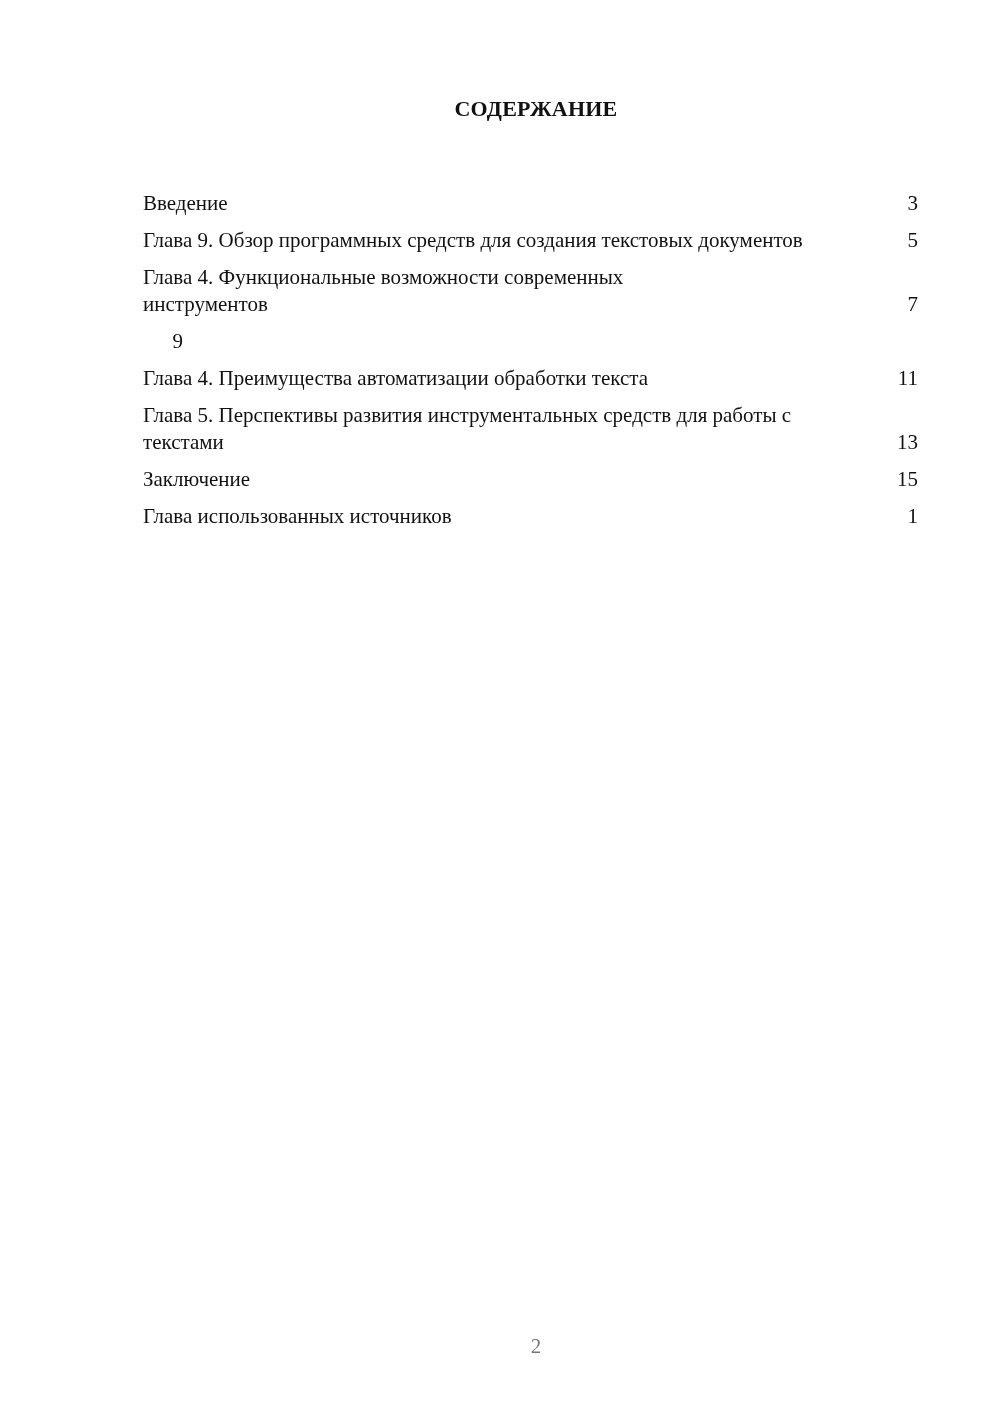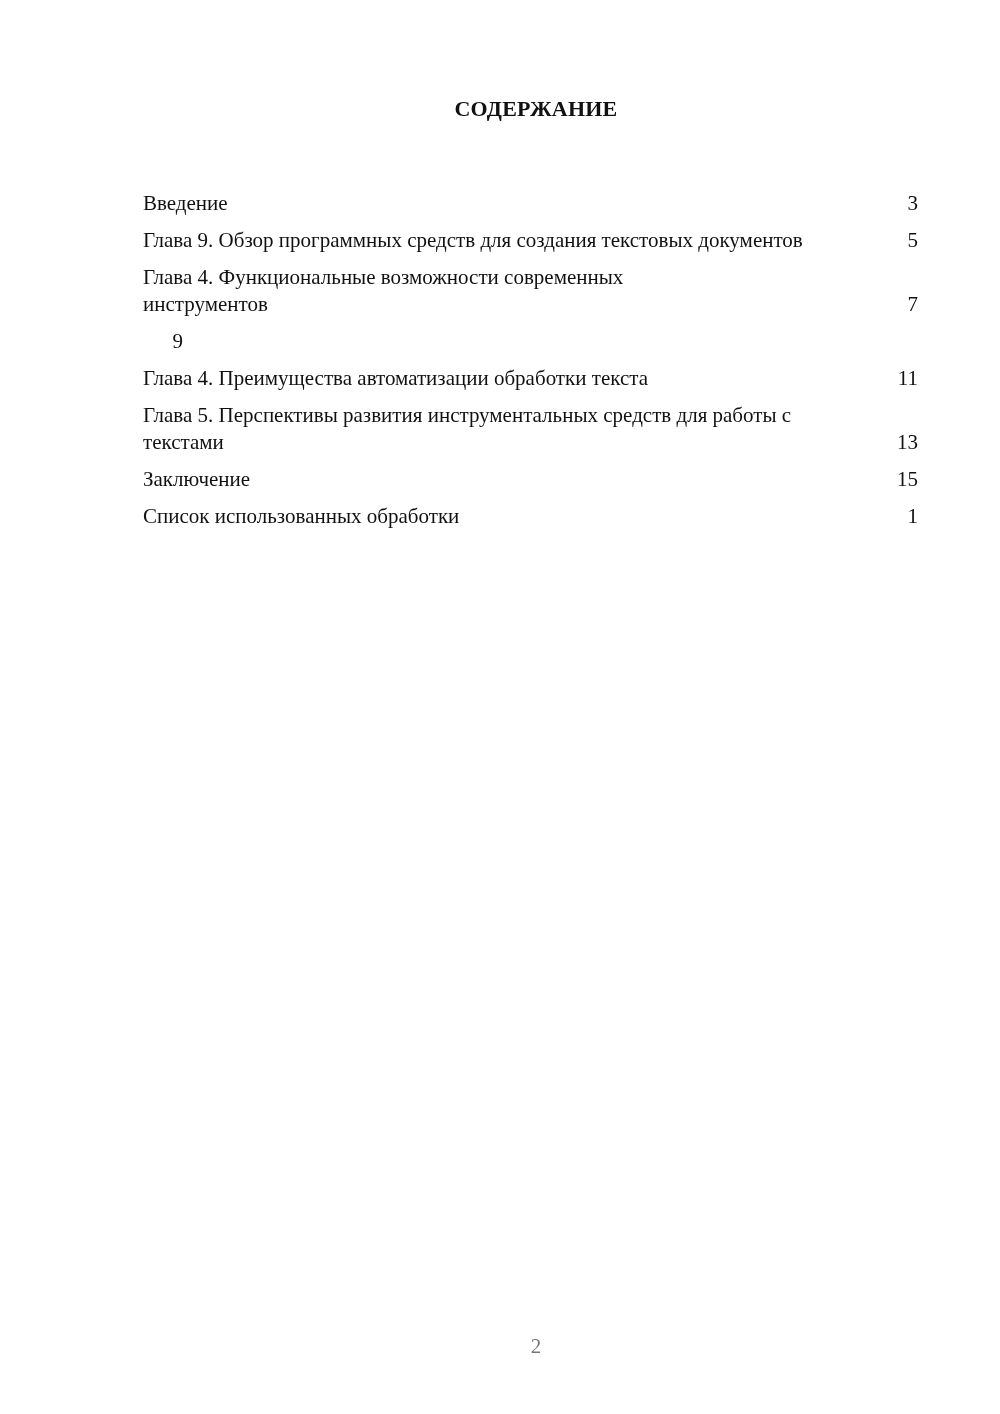--- a/index.html
+++ b/index.html
@@ -84,18 +84,18 @@
   </div>
   <div class="toc-entry">
     <span class="toc-title">Глава 5. Перспективы развития инструментальных средств для работы с текстами</span>
     <span class="toc-page">13</span>
   </div>
   <div class="toc-entry">
     <span class="toc-title">Заключение</span>
     <span class="toc-page">15</span>
   </div>
   <div class="toc-entry">
-    <span class="toc-title">Список использованных обработки</span>
+    <span class="toc-title">Глава использованных источников</span>
     <span class="toc-page">1</span>
   </div>
 </div>
 
 <div class="page-number">2</div>
 
 </body></html>

